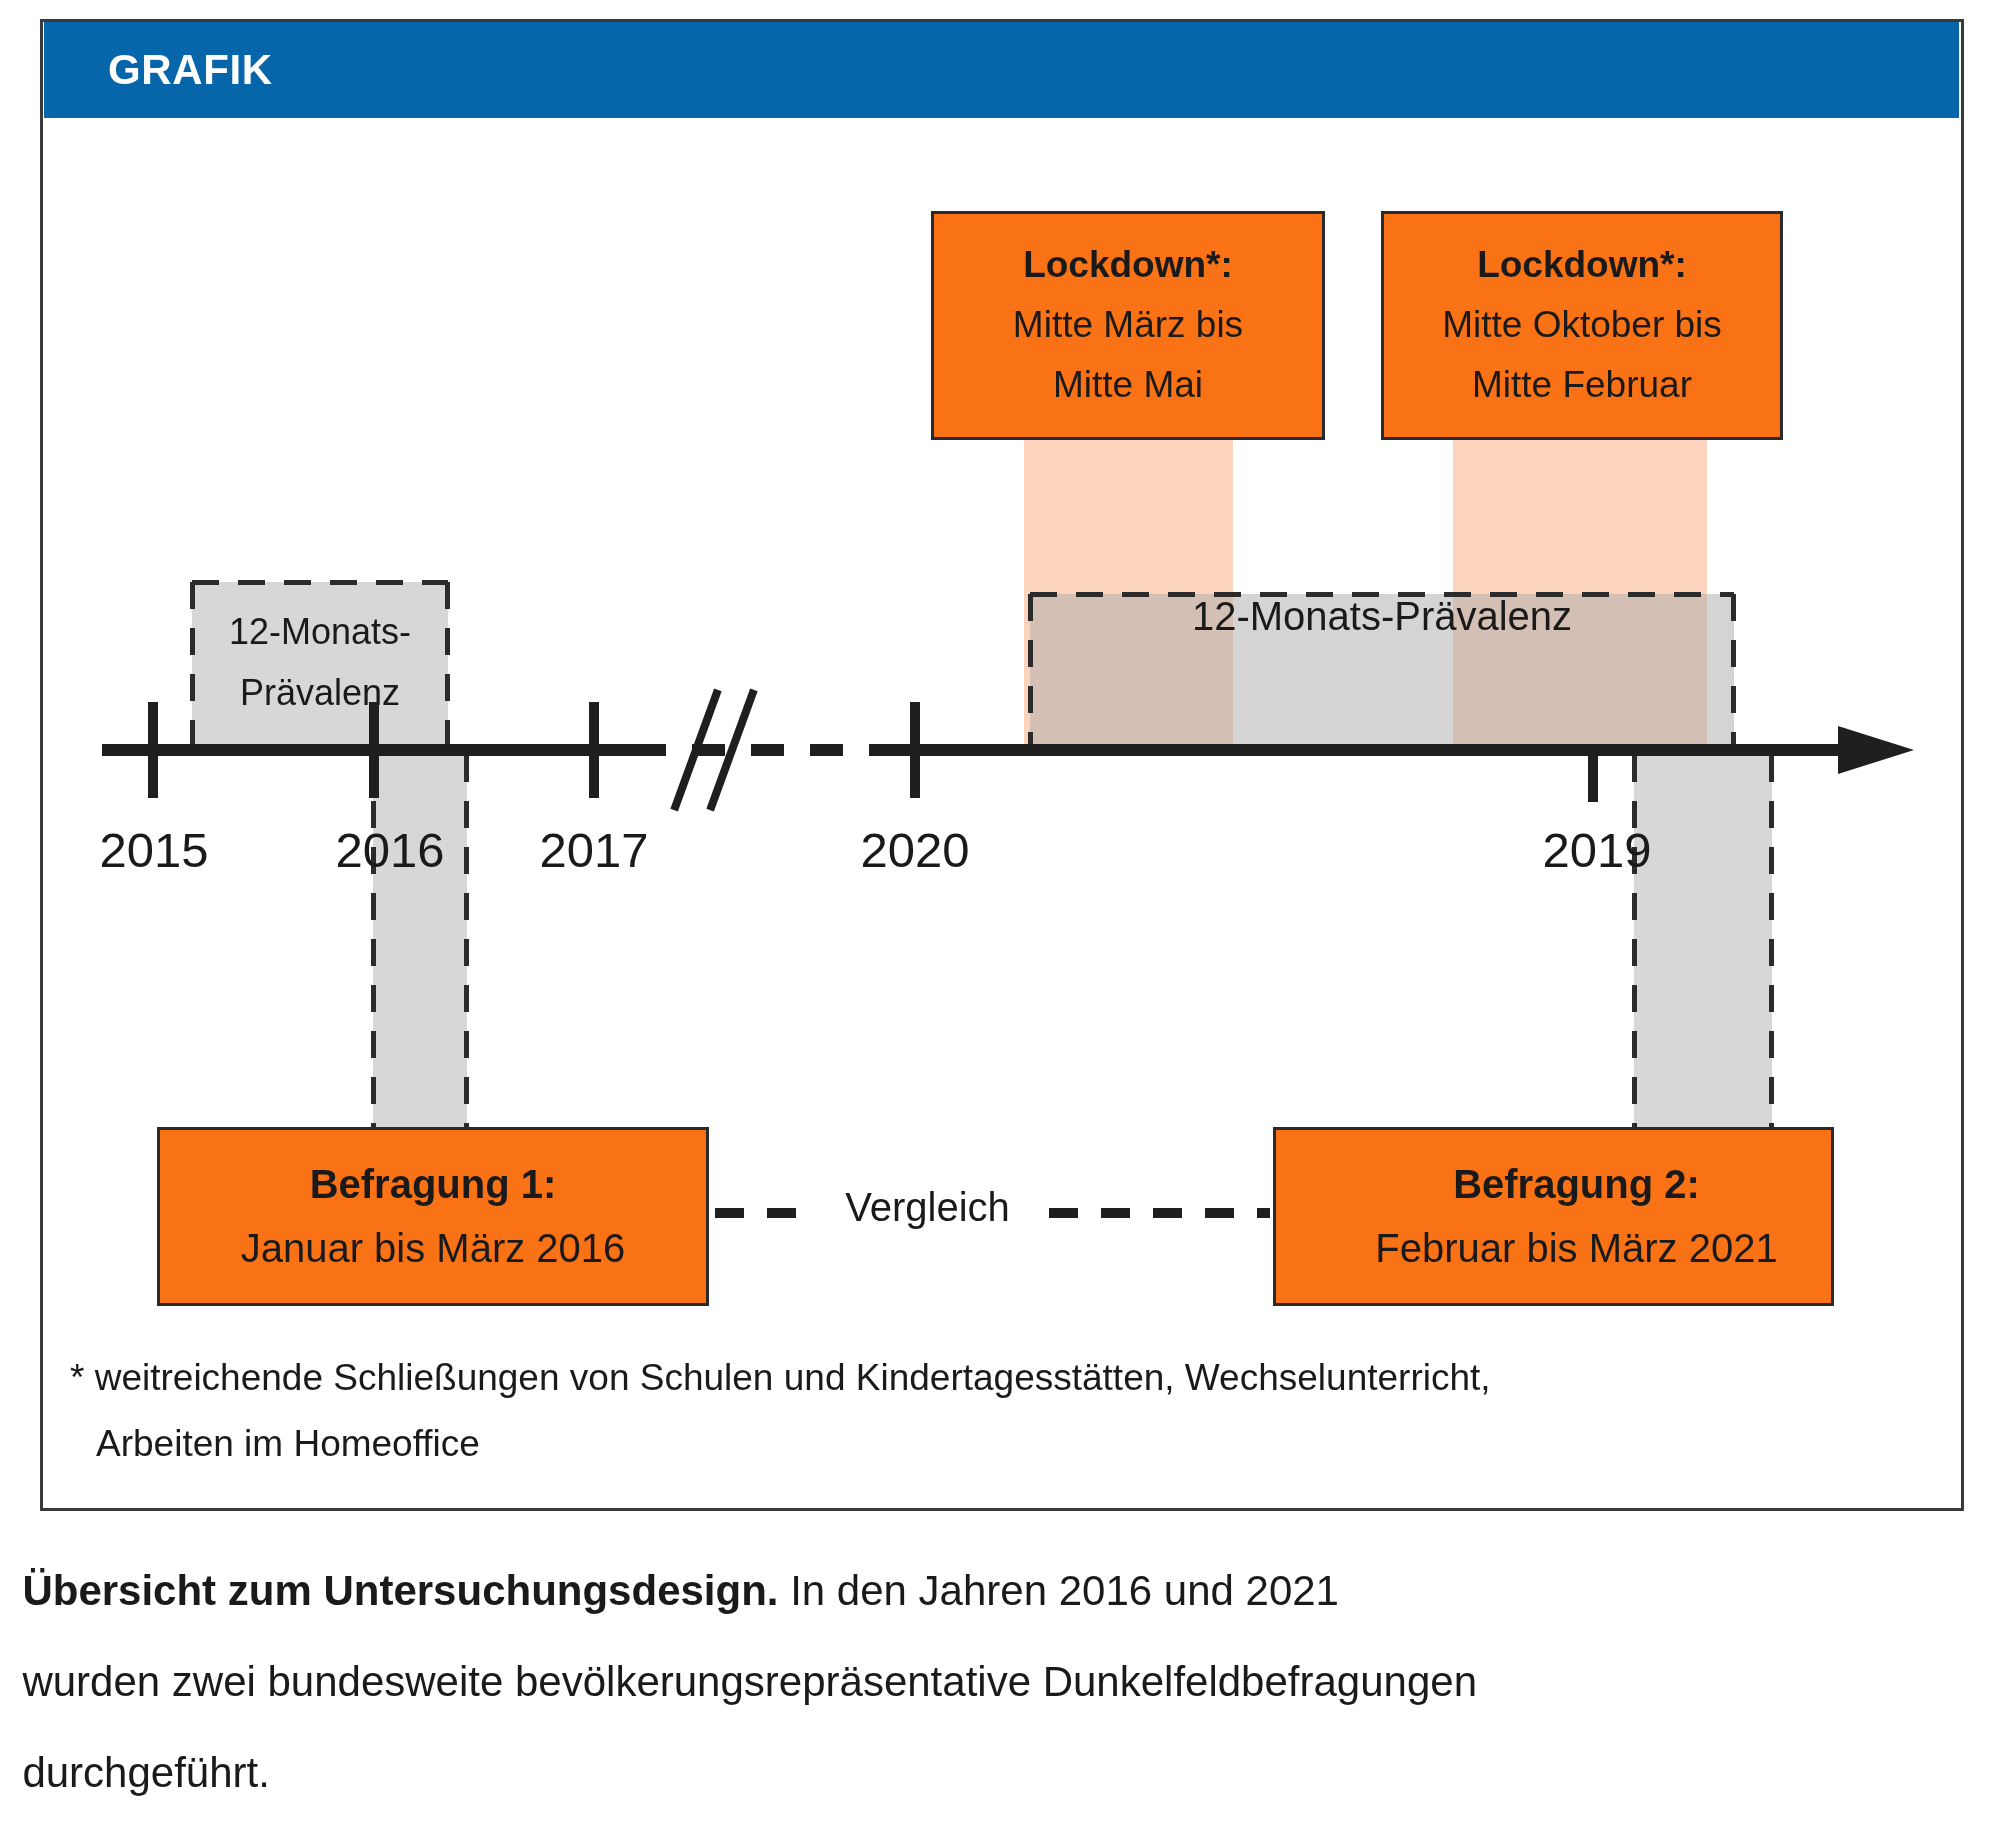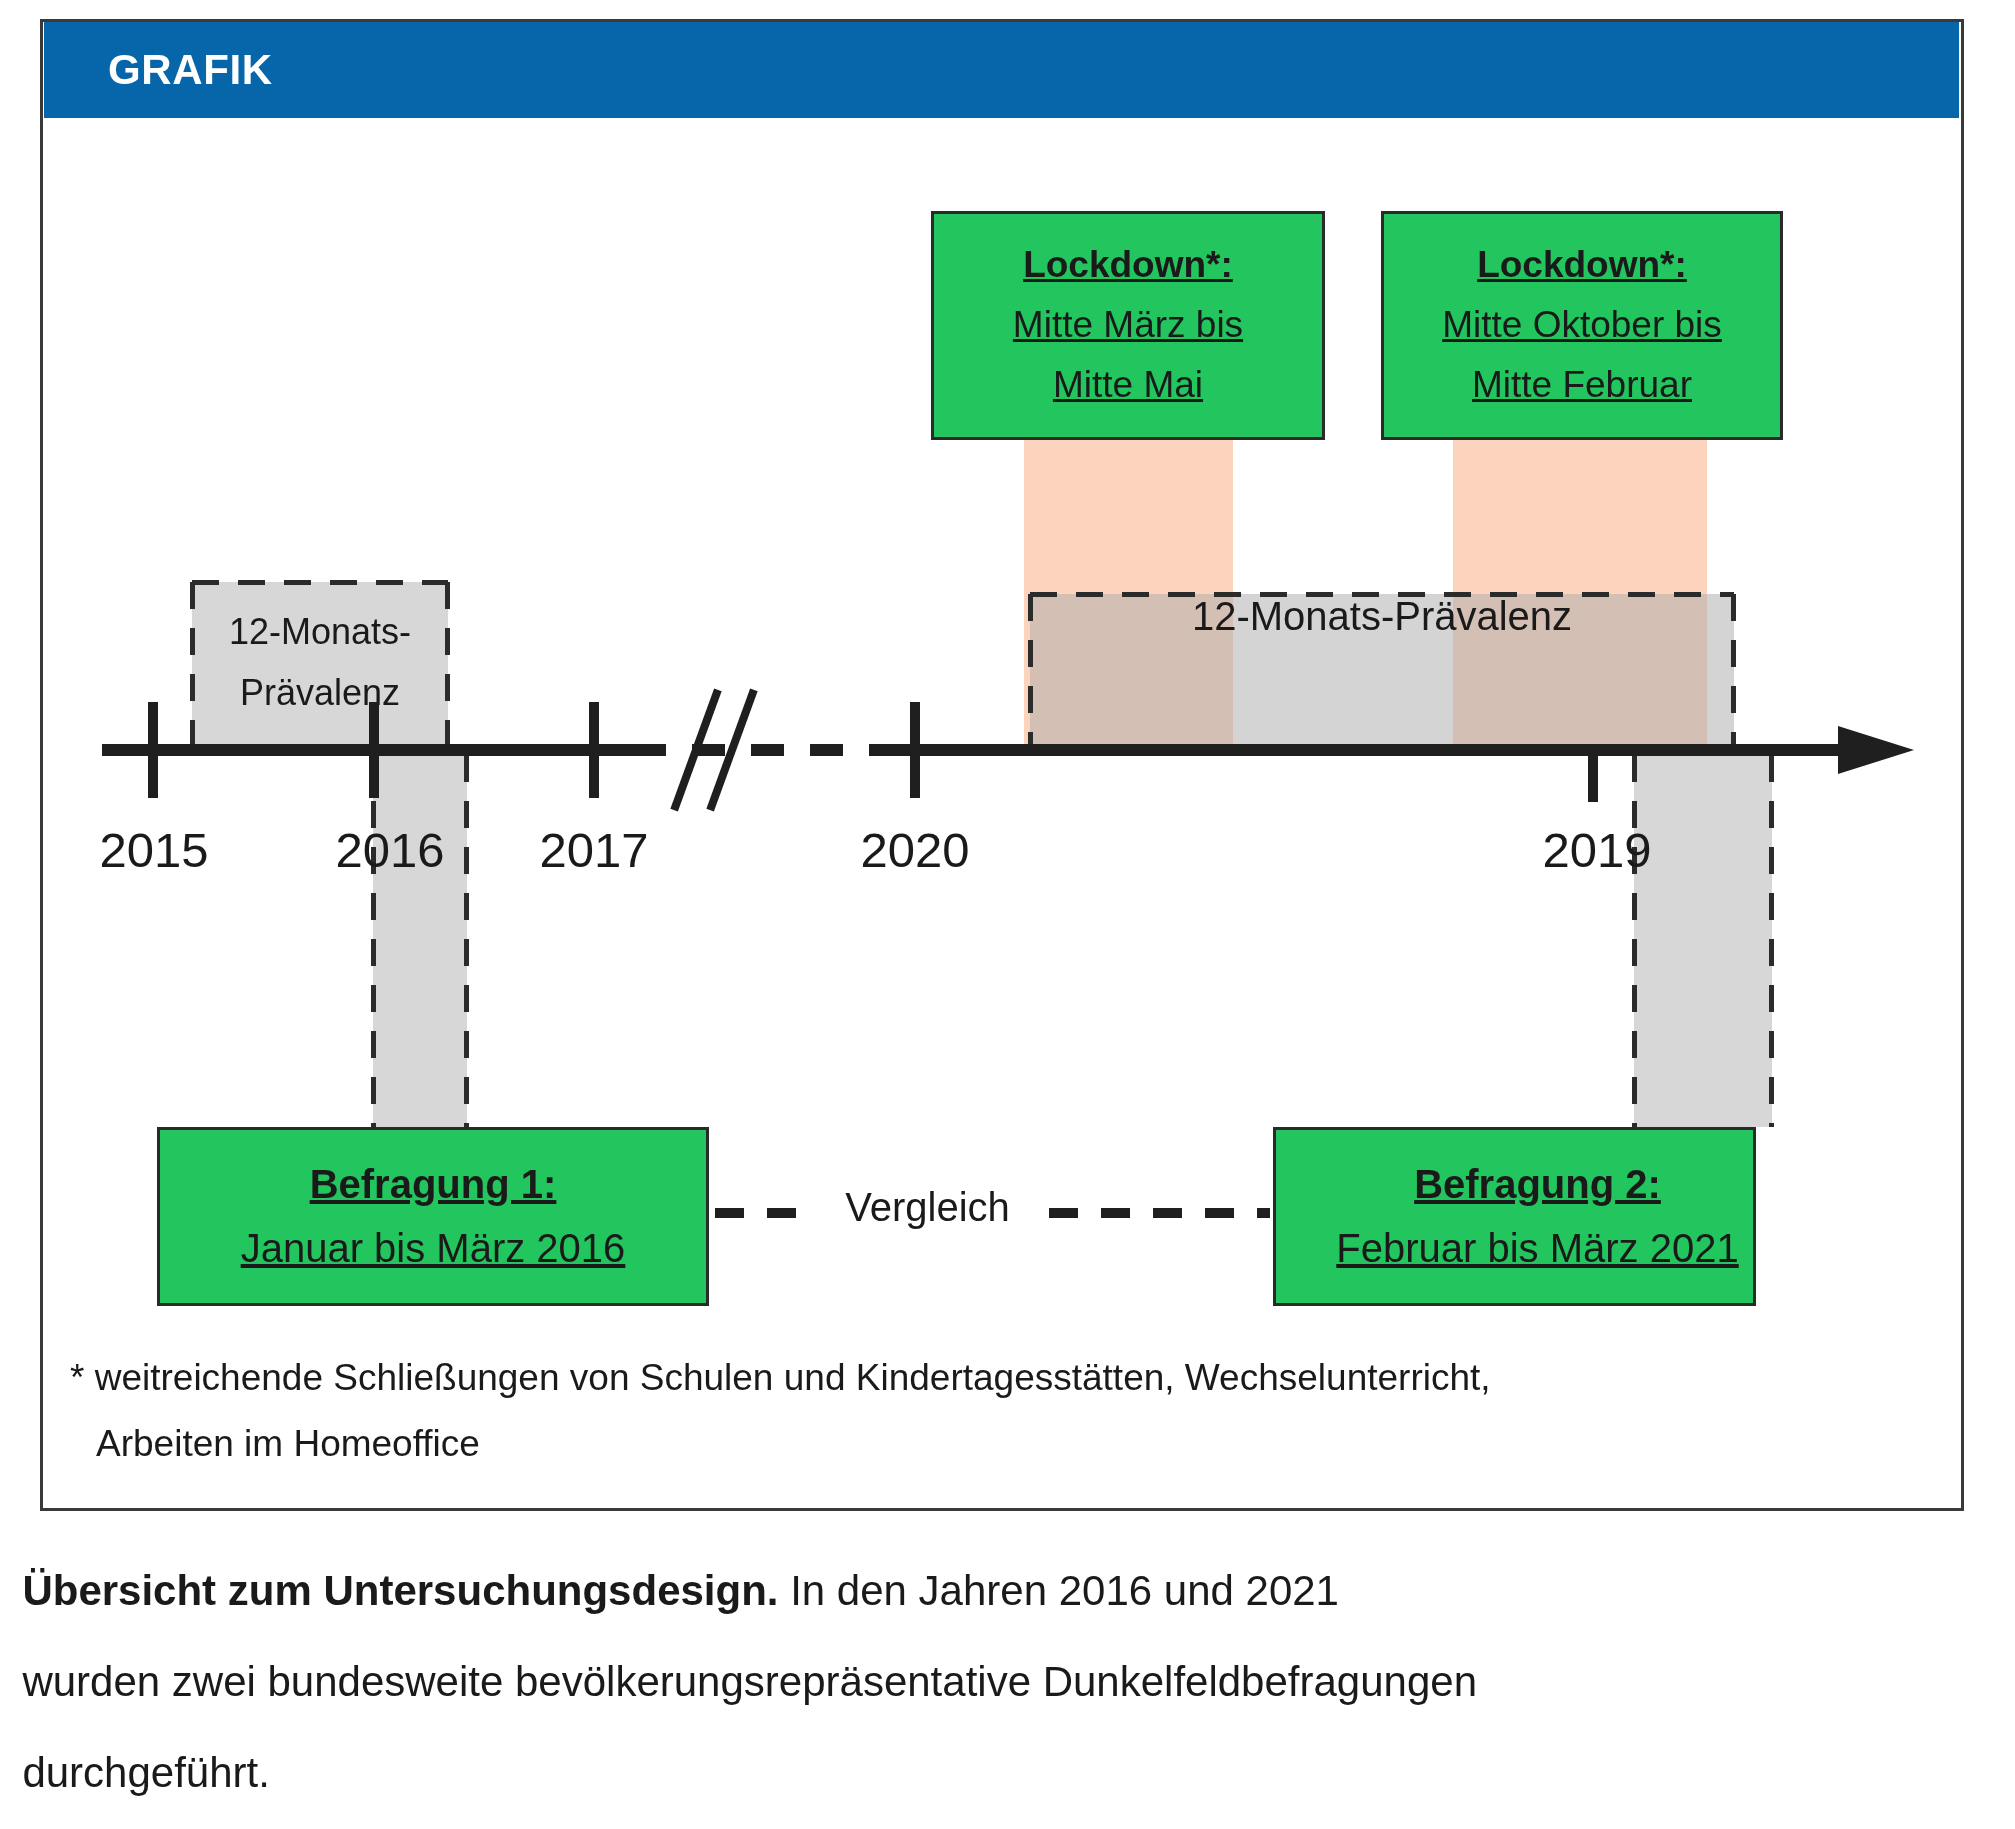--- a/index.html
+++ b/index.html
@@ -46,28 +46,28 @@
   .slash{width:8.3px;height:128px;background:#1f1f1f;transform:rotate(20deg);z-index:5;}
   .slash1{left:692px;top:686px;}
   .slash2{left:728px;top:686px;}
   .tick{width:9.6px;height:96px;background:#1f1f1f;top:702px;z-index:5;}
   .tick15{left:148px;} .tick16{left:369px;} .tick17{left:589px;} .tick20{left:910px;}
   .tick21{left:1588px;top:750px;height:52px;}
   .yearlbl{top:822px;font-size:49px;z-index:5;transform:translateX(-50%);white-space:nowrap;}
   .y15{left:154px;} .y16{left:390px;} .y17{left:594px;} .y20{left:915px;} .y21{left:1597px;}
 
   
-  .wbox{border:3.8px solid #2a2a2a;background:#22c55e;box-sizing:border-box;text-align:center;z-index:6;text-decoration:underline;}
+  .wbox{border:3.8px solid #2a2a2a;background:#f97316;box-sizing:border-box;text-align:center;z-index:6;}
   .lock1{left:931px;top:211px;width:394px;height:229px;}
   .lock2{left:1381px;top:211px;width:402px;height:229px;}
   .wbox .l1{font-weight:bold;}
   .lockline{font-size:37px;line-height:60px;}
   .lockpad{padding-top:20.5px;}
   .surv1{left:157px;top:1127px;width:552px;height:179px;}
-  .surv2{left:1273px;top:1127px;width:483px;height:179px;padding-left:46px;}
+  .surv2{left:1273px;top:1127px;width:561px;height:179px;padding-left:46px;}
   .survline{font-size:40px;line-height:64px;}
   .survpad{padding-top:22px;}
 
   
   .cmp-dash{top:1208px;height:10.2px;z-index:4;
             background:repeating-linear-gradient(90deg,#1f1f1f 0 29px,transparent 29px 52px);}
   .cmpL{left:715px;width:90px;}
   .cmpR{left:1049px;width:221px;}
   .cmp-label{left:809px;top:1185px;width:237px;text-align:center;font-size:40px;z-index:4;}
 

